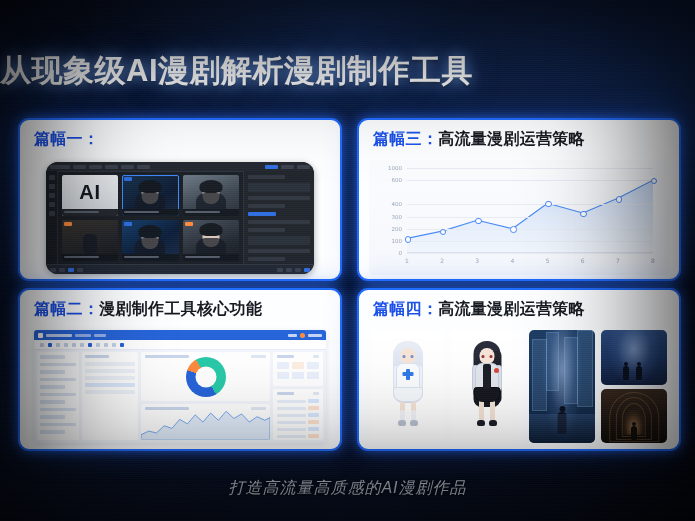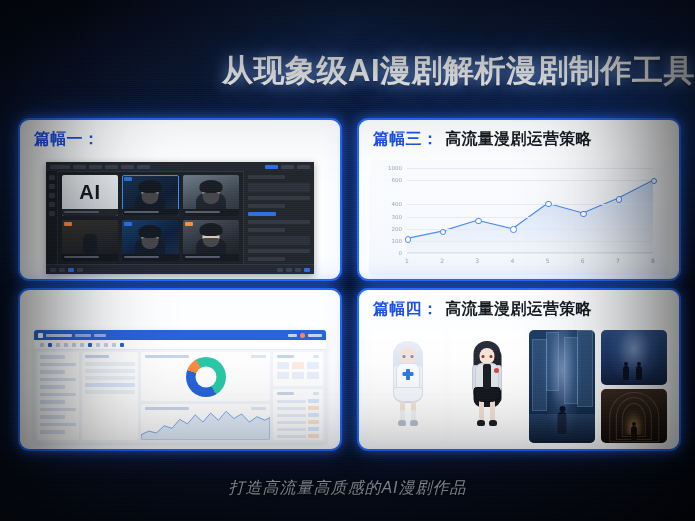--- a/index.html
+++ b/index.html
@@ -17,48 +17,48 @@
       radial-gradient(ellipse 600px 320px at 50% 100%, rgba(14,32,74,.35) 0%, rgba(0,0,0,0) 70%),
       linear-gradient(160deg,#060a18 0%,#081124 38%,#070c1a 68%,#04060e 100%);
   }
   .vignette{position:absolute;inset:0;pointer-events:none;
     box-shadow:inset 0 0 120px 38px rgba(0,0,0,.72);}
   .noise{position:absolute;inset:0;pointer-events:none;opacity:.045;
     background-image:repeating-linear-gradient(0deg,rgba(255,255,255,.5) 0 1px,rgba(0,0,0,0) 1px 2px);}
 
   
   .title{
-    position:absolute;left:0;right:0;top:50px;text-align:right;
+    position:absolute;left:0;right:0;top:50px;text-align:left;
     font-size:31px;font-weight:bold;letter-spacing:.5px;color:#ffffff;
     text-shadow:0 0 14px rgba(130,180,255,.85),0 0 30px rgba(60,120,230,.55),0 2px 3px rgba(0,0,0,.6);
     white-space:nowrap;
   }
 
   
   .card{
     position:absolute;background:#fdfeff;border:2px solid #1f6bff;border-radius:11px;
     box-shadow:0 0 12px rgba(40,110,255,.75),0 0 30px rgba(30,90,220,.35);
     overflow:hidden;
   }
   .card-head{
-    display:flex;align-items:flex-end;gap:7px;
+    display:flex;align-items:flex-end;
     padding:9px 0 6px 14px;white-space:nowrap;
   }
   .tag{color:#1a4fe8;font-size:16px;font-weight:bold;letter-spacing:.3px;}
   .ctitle{color:#14181f;font-size:16px;font-weight:bold;letter-spacing:.3px;}
   .card-body{position:absolute;left:0;right:0;bottom:0;top:38px;}
 
   #card1{left:18px;top:118px;width:320px;height:159px;}
   #card3{left:357px;top:118px;width:320px;height:159px;}
   #card2{left:18px;top:288px;width:320px;height:159px;}
   #card4{left:357px;top:288px;width:320px;height:159px;}
 
   
   .editor{position:absolute;left:26px;top:4px;width:268px;height:112px;
-    background:#1b1f26;border-radius:0;box-shadow:0 2px 7px rgba(0,0,0,.35);overflow:hidden;}
+    background:#1b1f26;border-radius:12px;box-shadow:0 2px 7px rgba(0,0,0,.35);overflow:hidden;}
   .ed-top{height:9px;background:#23272f;border-bottom:1px solid #303641;display:flex;align-items:center;gap:3px;padding:0 4px;}
   .ed-chip{width:13px;height:4px;background:#3a414d;border-radius:1px;}
   .ed-chip.w{width:20px;}
   .ed-chip.a{background:#2f6ee0;}
   .ed-main{position:absolute;left:0;right:0;top:9px;bottom:9px;display:flex;}
   .ed-rail{width:11px;background:#191d24;border-right:1px solid #2a2f38;padding-top:4px;}
   .ed-rail i{display:block;width:6px;height:5px;margin:0 auto 4px;background:#353b46;border-radius:1px;}
   .ed-grid{flex:1;padding:4px;display:grid;grid-template-columns:repeat(3,1fr);grid-template-rows:repeat(2,1fr);gap:4px;}
   .thumb{position:relative;border-radius:2px;overflow:hidden;background:#2a303a;}
   .thumb .cap{position:absolute;left:0;right:0;bottom:0;height:7px;background:rgba(20,24,30,.92);}
@@ -328,20 +328,24 @@
             <div class="dot" title="5: 410" style="left: 57.1429%; top: 41.4286%;"></div>
             <div class="dot" title="6: 330" style="left: 71.4286%; top: 52.8571%;"></div>
             <div class="dot" title="7: 450" style="left: 85.7143%; top: 35.7143%;"></div>
             <div class="dot" title="8: 600" style="left: 100%; top: 14.2857%;"></div>
           </div>
       </div>
     </div>
   </div>
 
   <div class="card" id="card2">
+    <div class="card-head">
+      <span class="tag">篇幅二：</span>
+      <span class="ctitle">漫剧制作工具核心功能</span>
+    </div>
     <div class="card-body">
       <div class="dash">
         <div class="dh">
           <span class="logo"></span>
           <i style="width:26px;"></i>
             <i style="width:16px;opacity:.7;"></i>
             <i style="width:12px;opacity:.7;"></i>
           <span class="sp"></span>
           <i style="width:9px;"></i>
             <span class="av"></span>

